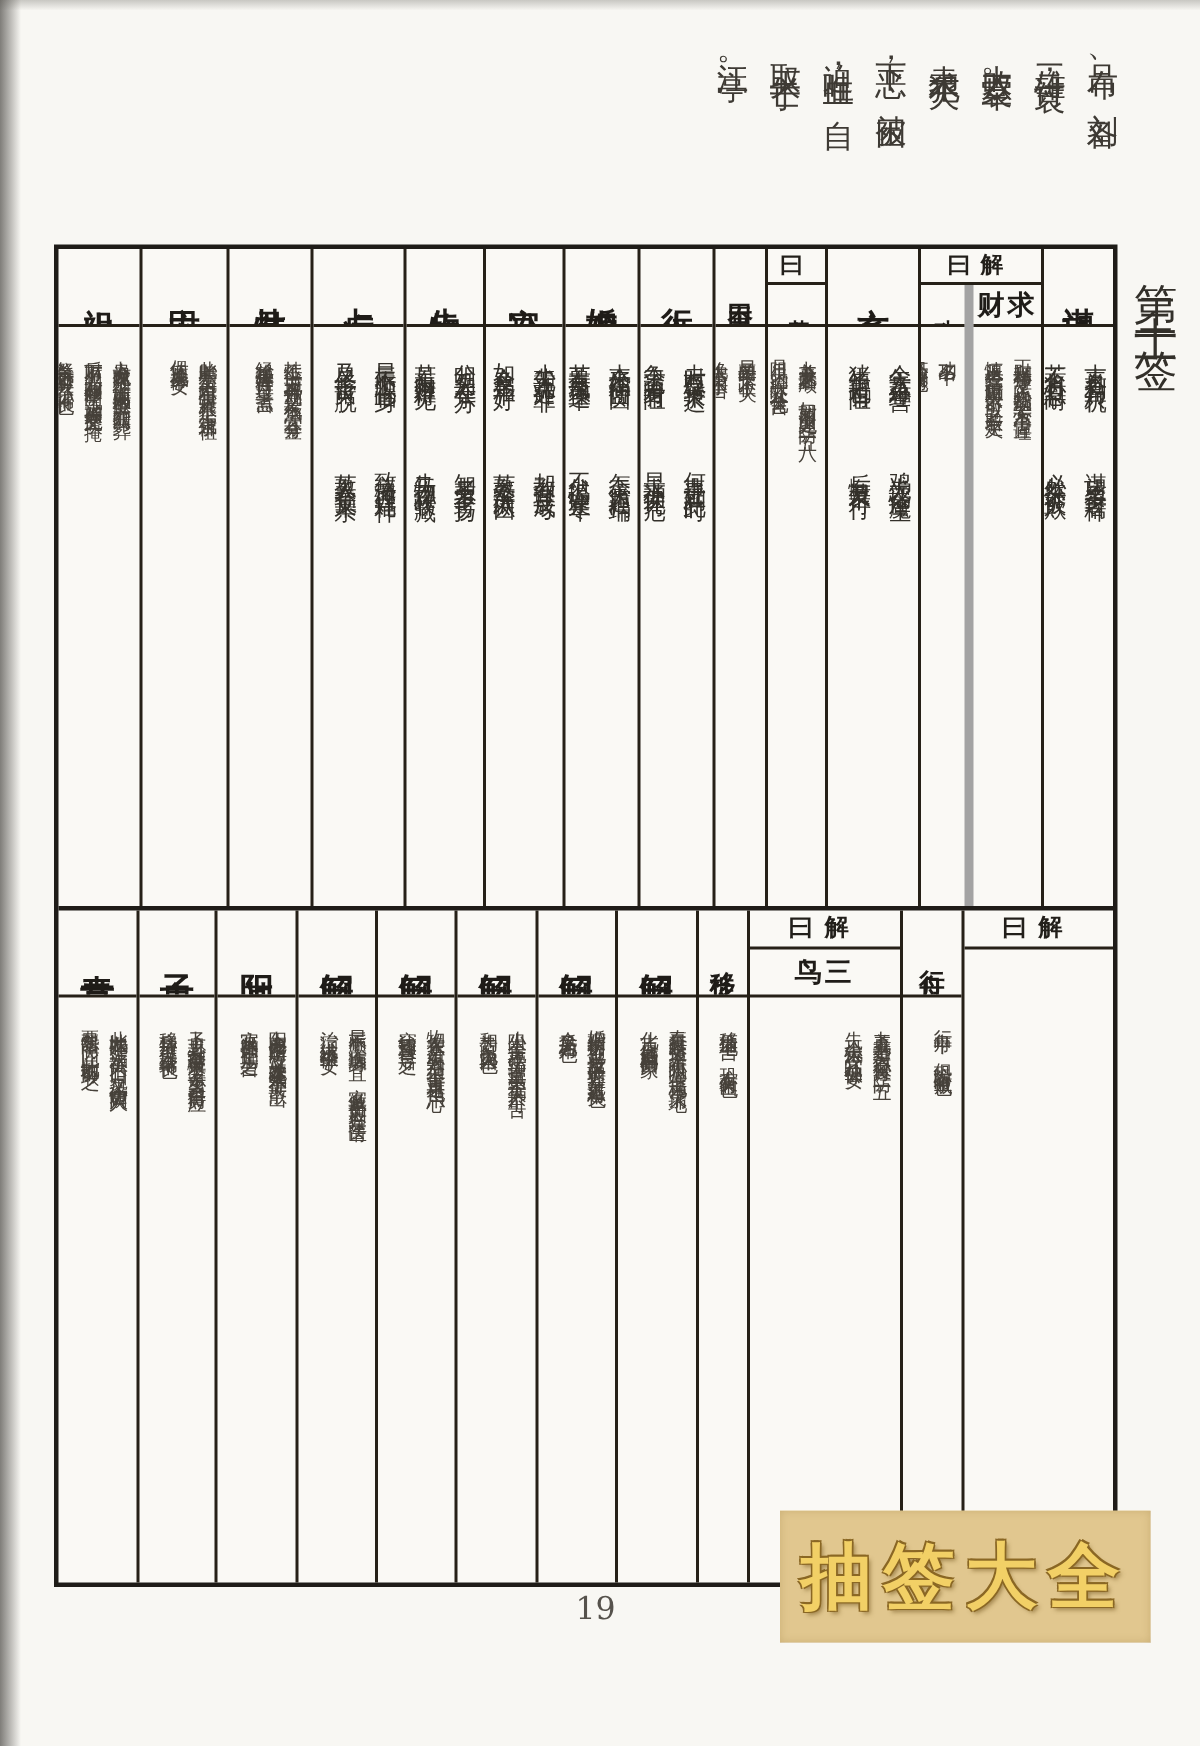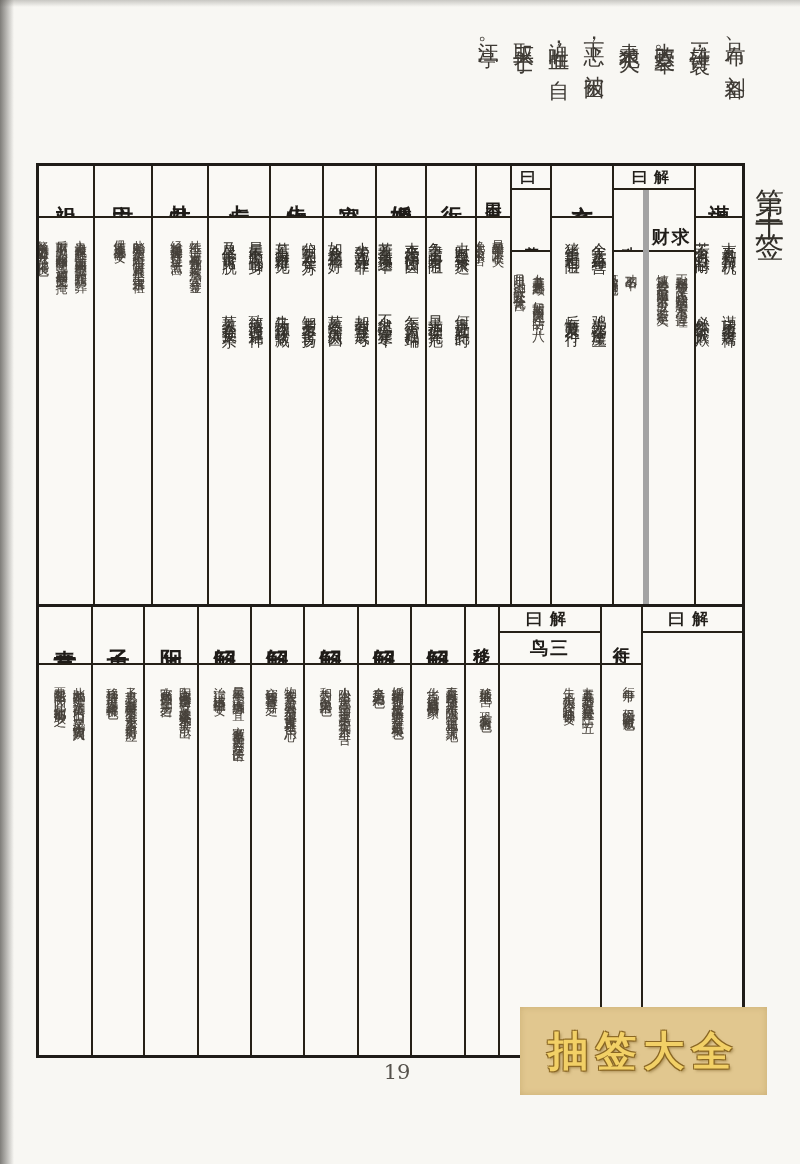--- a/index.html
+++ b/index.html
@@ -33,21 +33,21 @@
   .band{border-bottom:2px solid #262118;text-align:center;font-weight:bold;
         color:#221f1a;overflow:hidden;}
   .trow-top .band{height:22px;line-height:22px;font-size:15px;letter-spacing:7px;}
   .trow-bottom .band{height:24px;line-height:24px;font-size:16px;letter-spacing:8px;}
   .cells{display:flex;flex:1;flex-direction:row-reverse;min-height:0;}
   .tcell{display:flex;flex-direction:column;min-width:0;flex-basis:0;}
   .tcell:not(:first-child){border-right:6px solid #a3a3a3;}
   .thead{border-bottom:2px solid #262118;display:flex;align-items:center;justify-content:center;
         font-weight:bold;color:#1f1c18;flex-shrink:0;overflow:hidden;}
   .trow-top .thead{height:50px;}
-  .trow-top .banded .thead{height:26px;margin-top:34px;}
+  .trow-top .banded .thead{height:26px;}
   .trow-bottom .thead{height:56px;}
   .trow-bottom .banded .thead{height:30px;}
   .thead.hm-v{writing-mode:vertical-rl;font-size:21px;letter-spacing:3px;}
   .trow-bottom .thead.hm-v{font-size:23px;letter-spacing:4px;}
   .thead.hm-vs{writing-mode:vertical-rl;font-size:14px;letter-spacing:1px;}
   .tgroup:not(.banded) .thead.hm-vs{font-size:17px;letter-spacing:2px;}
   .thead.hm-h{font-size:18px;letter-spacing:2px;white-space:nowrap;}
   .tbody{flex:1;writing-mode:vertical-rl;padding:12px 5px 6px 3px;overflow:hidden;min-height:0;}
   .col{line-height:1.12;}
   .col:not(:last-child){margin-block-end:5px;}
@@ -57,21 +57,21 @@
   .prose .tbody{font-size:12.5px;letter-spacing:1.5px;color:#46413a;}
   .prose .seg + .seg{margin-inline-start:16px;}
   .seg{display:inline;}
 
   .pagenum{position:absolute;left:352px;top:1060px;width:90px;text-align:center;
         font-size:21px;color:#56524c;font-family:"DejaVu Serif","Liberation Serif",serif;}
 
   .watermark{position:absolute;left:520px;top:1007px;width:247px;height:88px;
         background:var(--wm-band,#e1c78f);display:flex;align-items:center;justify-content:center;
         box-shadow:0 0 6px rgba(160,130,70,.35) inset;}
-  .watermark span{font-size:41px;font-weight:bold;letter-spacing:7px;color:var(--wm-text,#f2d066);
+  .watermark span{font-size:48px;font-weight:bold;letter-spacing:7px;color:var(--wm-text,#f2d066);
         text-shadow:1px 1px 0 #8a6724,-1px -1px 0 #8a6724,1px -1px 0 #8a6724,-1px 1px 0 #8a6724,
         2px 2px 3px rgba(110,80,25,.55);}
 </style>
 </head>
 <body>
 
 <div class="page">
   <div class="edge-shade"></div>
   <div class="top-shade"></div>
 

